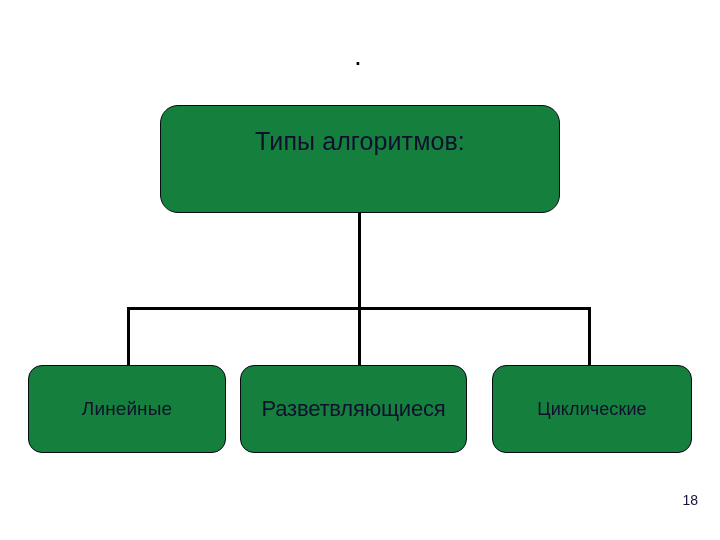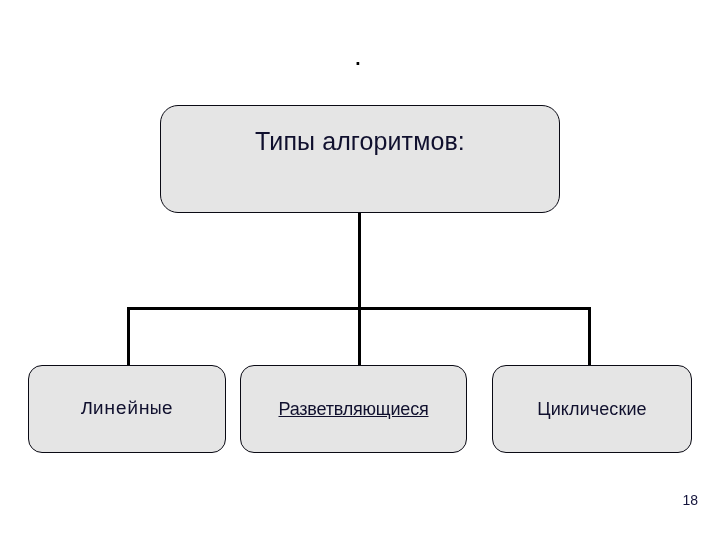--- a/index.html
+++ b/index.html
@@ -38,21 +38,21 @@
     left: 0;
     top: 0;
     width: 720px;
     height: 540px;
   }
 
   
   .node {
     position: absolute;
     box-sizing: border-box;
-    background: #e5e5e5;
+    background: #15803d;
     border: 1px solid #0a0a14;
     border-radius: 14px;
     display: flex;
     align-items: center;
     justify-content: center;
     text-align: center;
     color: #10102e;
     z-index: 3;
   }
   .node-label {
@@ -72,24 +72,24 @@
   }
   .node-root .node-label {
     font-size: 25px;
     position: relative;
     top: -18px;
   }
 
   .node-leaf { height: 88px; top: 365px; }
   .node-leaf .node-label { font-size: 19px; }
 
-  .node-leaf-1 { left: 28px;  width: 198px; font-family: Liberation Mono, monospace; }
+  .node-leaf-1 { left: 28px;  width: 198px; }
   .node-leaf-2 { left: 240px; width: 227px; }
   .node-leaf-3 { left: 492px; width: 200px; }
-  .node-leaf-2 .node-label { font-size: 18px; letter-spacing: -0.2px; text-decoration: underline; }
+  .node-leaf-2 .node-label { font-size: 22px; letter-spacing: -0.2px; }
   .node-leaf-3 .node-label { font-size: 18px; text-align: center; }
 
   
   .slide-number {
     position: absolute;
     right: 22px;
     top: 492px;
     font-size: 14px;
     color: #14143c;
   }

